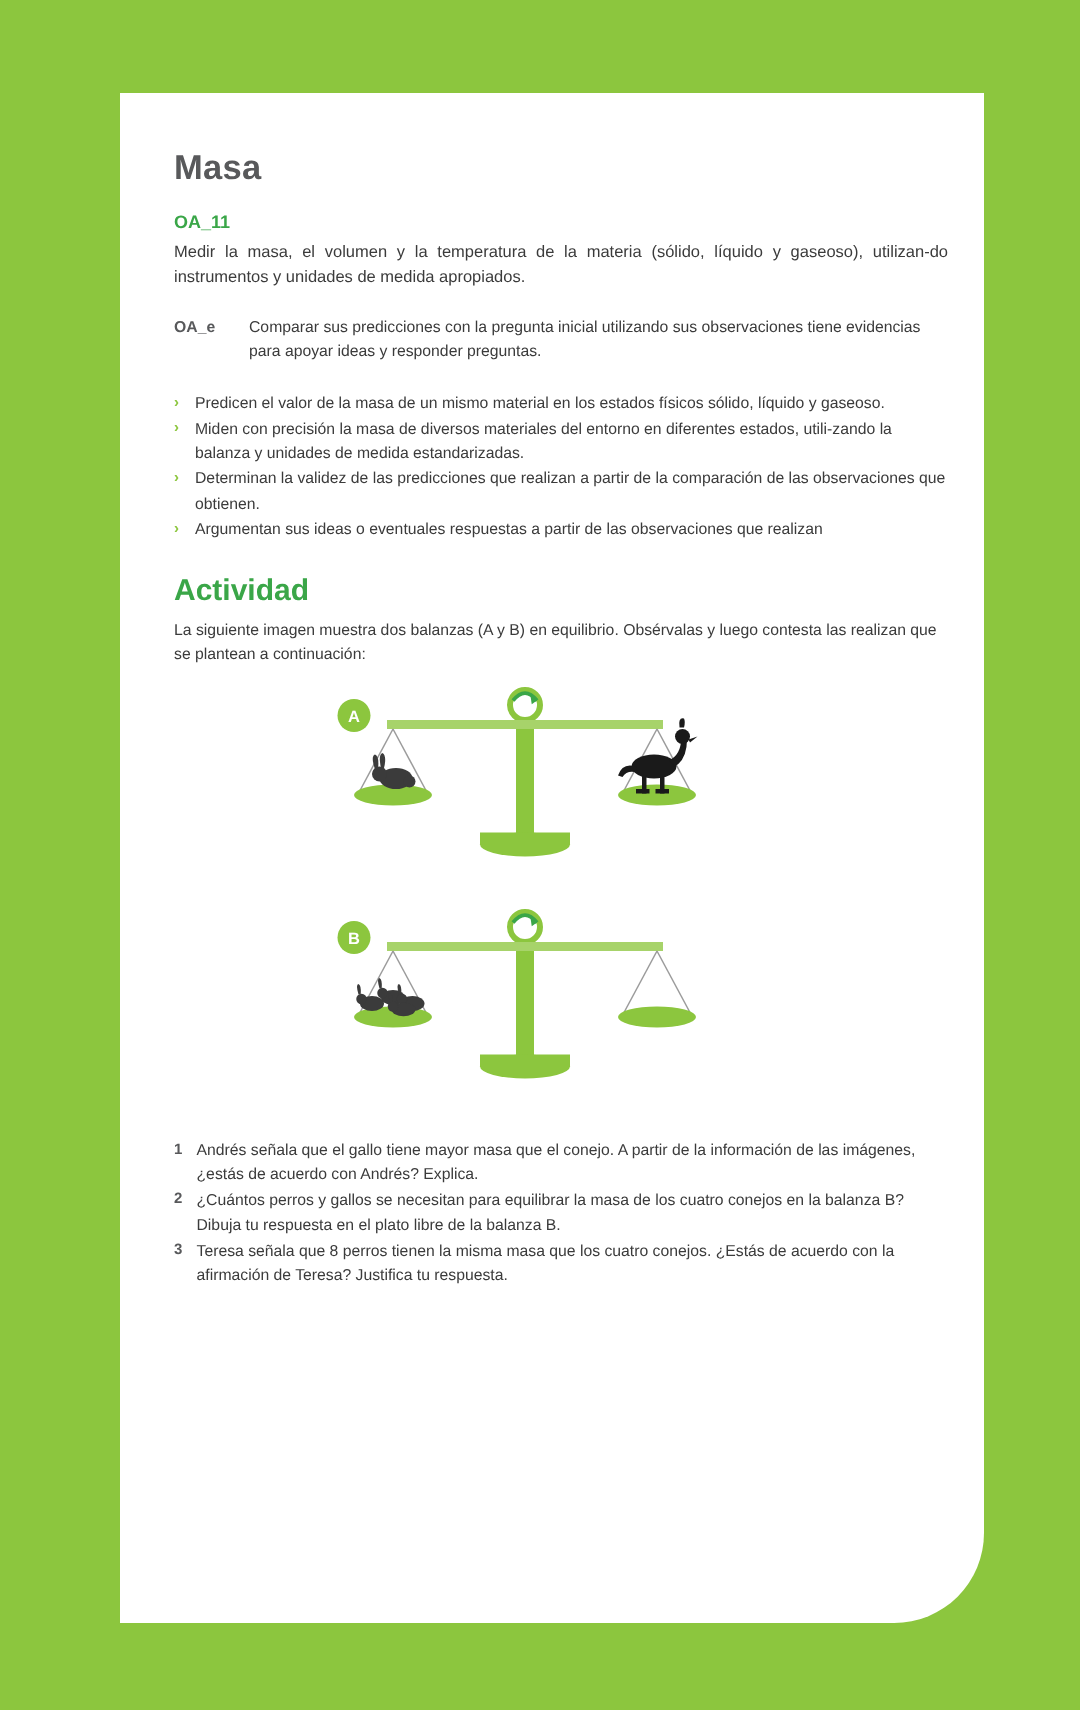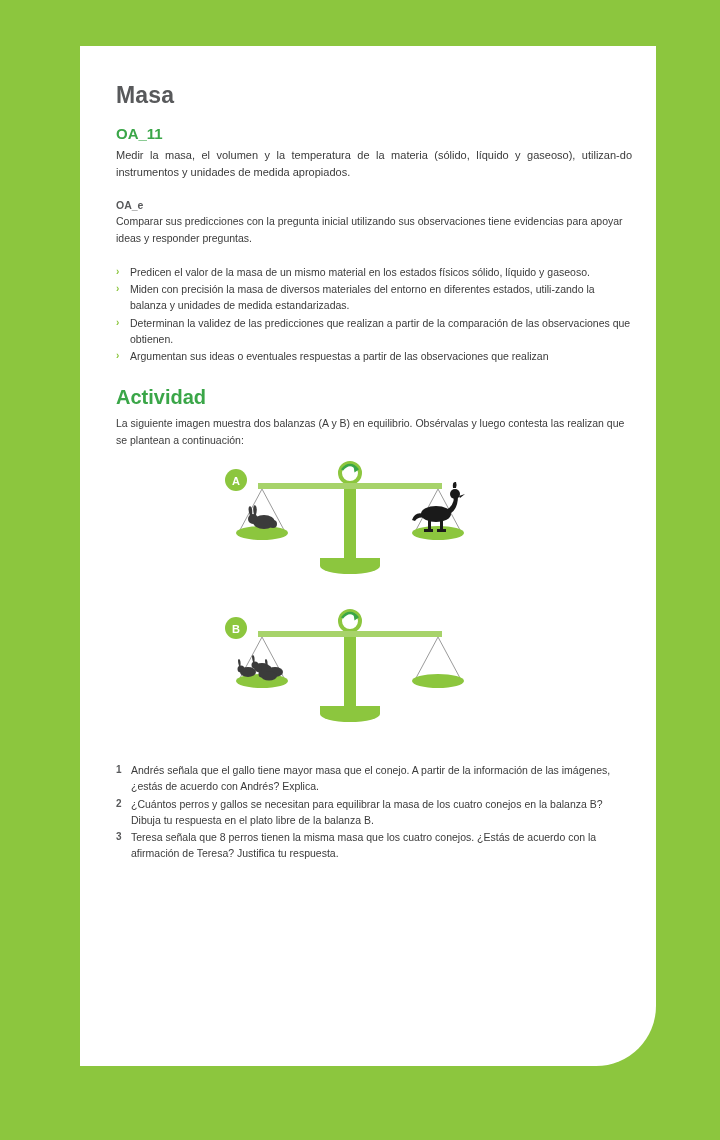--- a/index.html
+++ b/index.html
@@ -9,56 +9,55 @@
   body {
     width: 720px;
     height: 1140px;
     background: #8cc63e;
     font-family: "Liberation Sans", sans-serif;
     overflow: hidden;
   }
   .page {
     position: absolute;
     left: 80px;
-    top: 46px;
+    top: 62px;
     width: 576px;
     height: 1020px;
     background: #ffffff;
     border-bottom-right-radius: 60px;
   }
   .content {
     position: absolute;
     left: 36px;
     top: 36px;
     width: 516px;
   }
   .doc-title {
     font-size: 23px;
     font-weight: bold;
     color: #58595b;
     margin: 0 0 16px 0;
     letter-spacing: 0.2px;
   }
   .oa-code {
-    font-size: 15px;
+    font-size: 12px;
     font-weight: bold;
     color: #3aa648;
     margin: 0 0 5px 0;
   }
   .oa-text {
     font-size: 11px;
     color: #3b3b3b;
     line-height: 1.55;
     margin: 0 0 16px 0;
     text-align: justify;
   }
   .oae-row {
     display: flex;
     margin: 0 0 18px 0;
-    flex-direction: column;
   }
   .oae-code {
     font-size: 10.5px;
     font-weight: bold;
     color: #58595b;
     width: 50px;
     flex: none;
     line-height: 1.55;
   }
   .oae-text {

